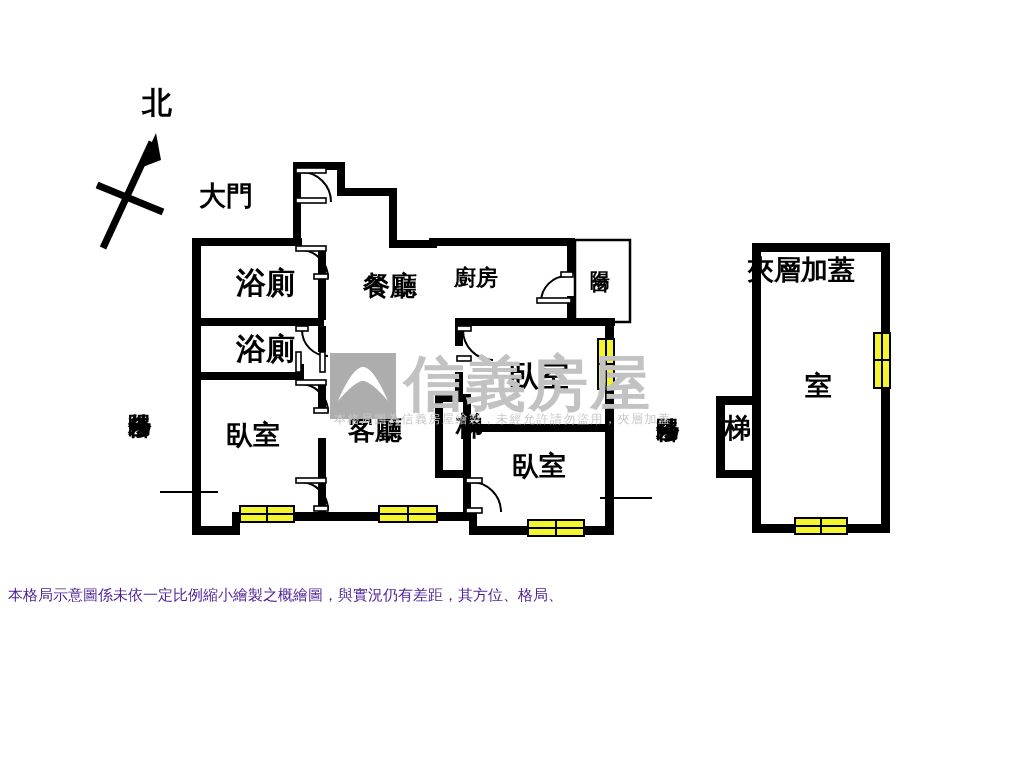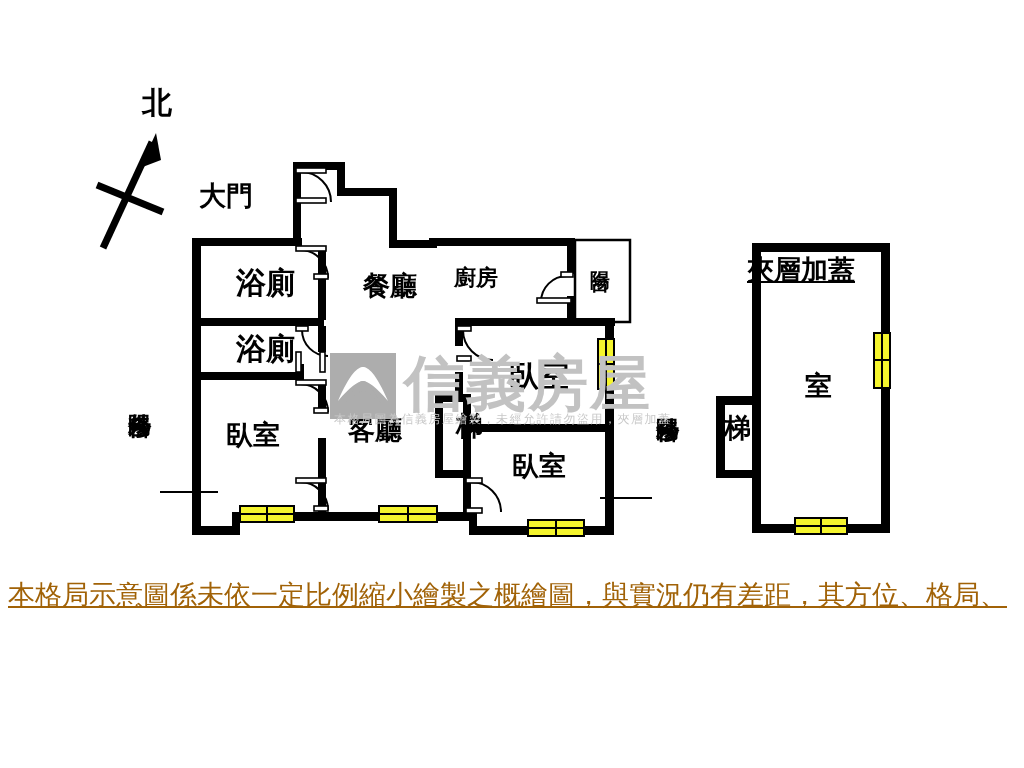--- a/index.html
+++ b/index.html
@@ -107,26 +107,25 @@
     white-space: pre;
     pointer-events: none;
   }
 
   
   #disclaimer {
     position: absolute;
     left: 8px;
     top: 580px;
     width: 1008px;
-    color: #a16207;
-    font-size: 27px;
+    color: #4c1d95;
+    font-size: 15px;
     line-height: 30px;
     font-family: "DejaVu Serif", "Liberation Serif", serif;
     letter-spacing: 0px;
-    text-decoration: underline;
   }
   #disclaimer div { white-space: pre; }
 </style>
 </head>
 <body>
 
 <div id="stage">
 
   <svg class="plan-svg" viewBox="0 0 1024 768">
 
@@ -282,21 +281,21 @@
         <line x1="795" y1="526" x2="847" y2="526" stroke="#000" stroke-width="2"></line>
         <line x1="821" y1="518" x2="821" y2="534" stroke="#000" stroke-width="2"></line>
       </g>
     </g>
   </svg>
 
   <div class="lbl lbl-compass" style="left:142px; top:88px;">北</div>
 
   <div class="lbl lbl-room" style="left:199px; top:182px; font-size:27px;">大門</div>
 
-  <div class="lbl lbl-big" style="left:747px; top:256px;text-decoration:underline;">夾層加蓋</div>
+  <div class="lbl lbl-big" style="left:747px; top:256px;">夾層加蓋</div>
 
   <div class="lbl lbl-room" style="left:236px; top:268px;">浴廁</div>
   <div class="lbl lbl-room" style="left:236px; top:334px;">浴廁</div>
   <div class="lbl lbl-room" style="left:226px; top:421px; font-size:27px;">臥室</div>
   <div class="lbl lbl-room" style="left:348px; top:417px; font-size:27px;font-family:Liberation Serif, serif;">客廳</div>
   <div class="lbl lbl-room" style="left:363px; top:272px; font-size:27px;">餐廳</div>
   <div class="lbl lbl-room" style="left:454px; top:266px; font-size:22px;">廚房</div>
   <div class="lbl lbl-room" style="left:509px; top:361px;">臥室</div>
   <div class="lbl lbl-room" style="left:512px; top:452px; font-size:27px;">臥室</div>
   <div class="lbl lbl-room" style="left:456px; top:412px; font-size:27px;">梯</div>

